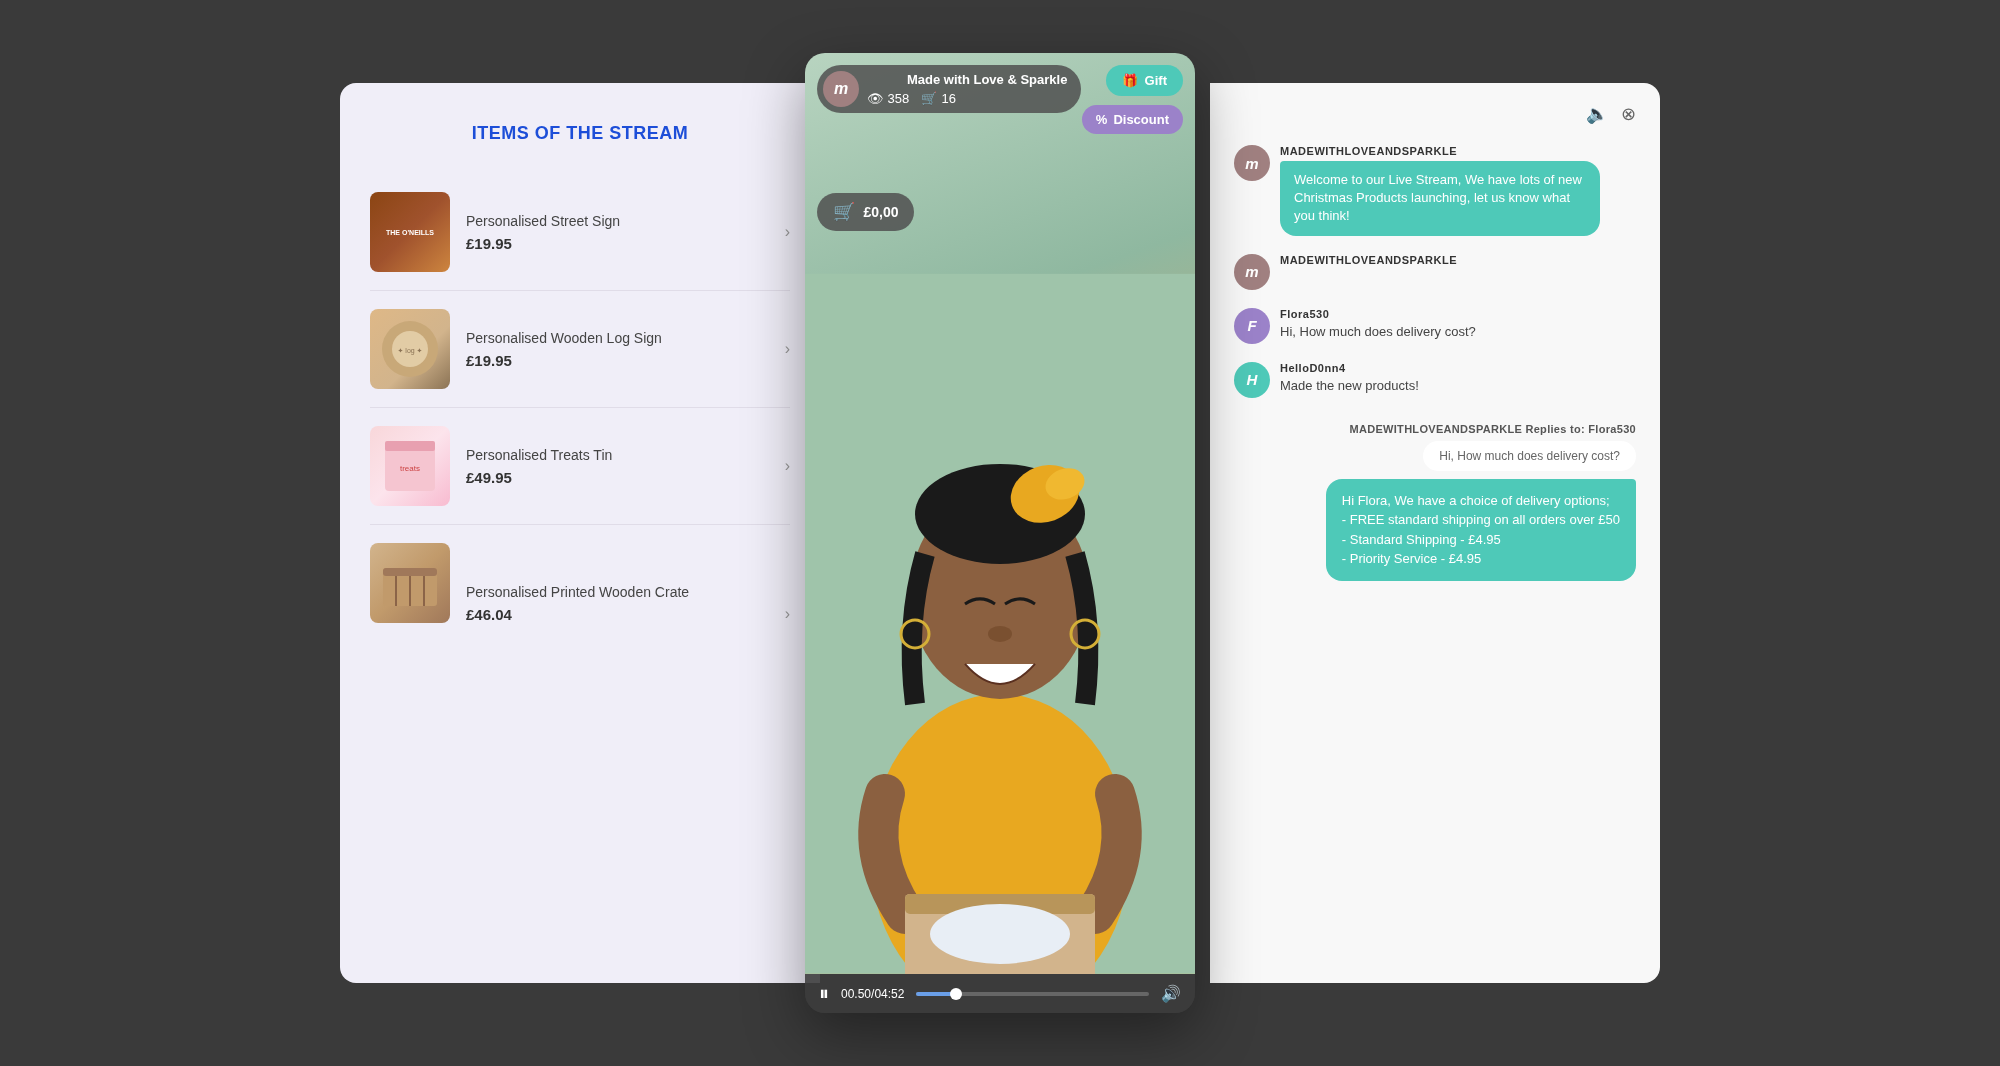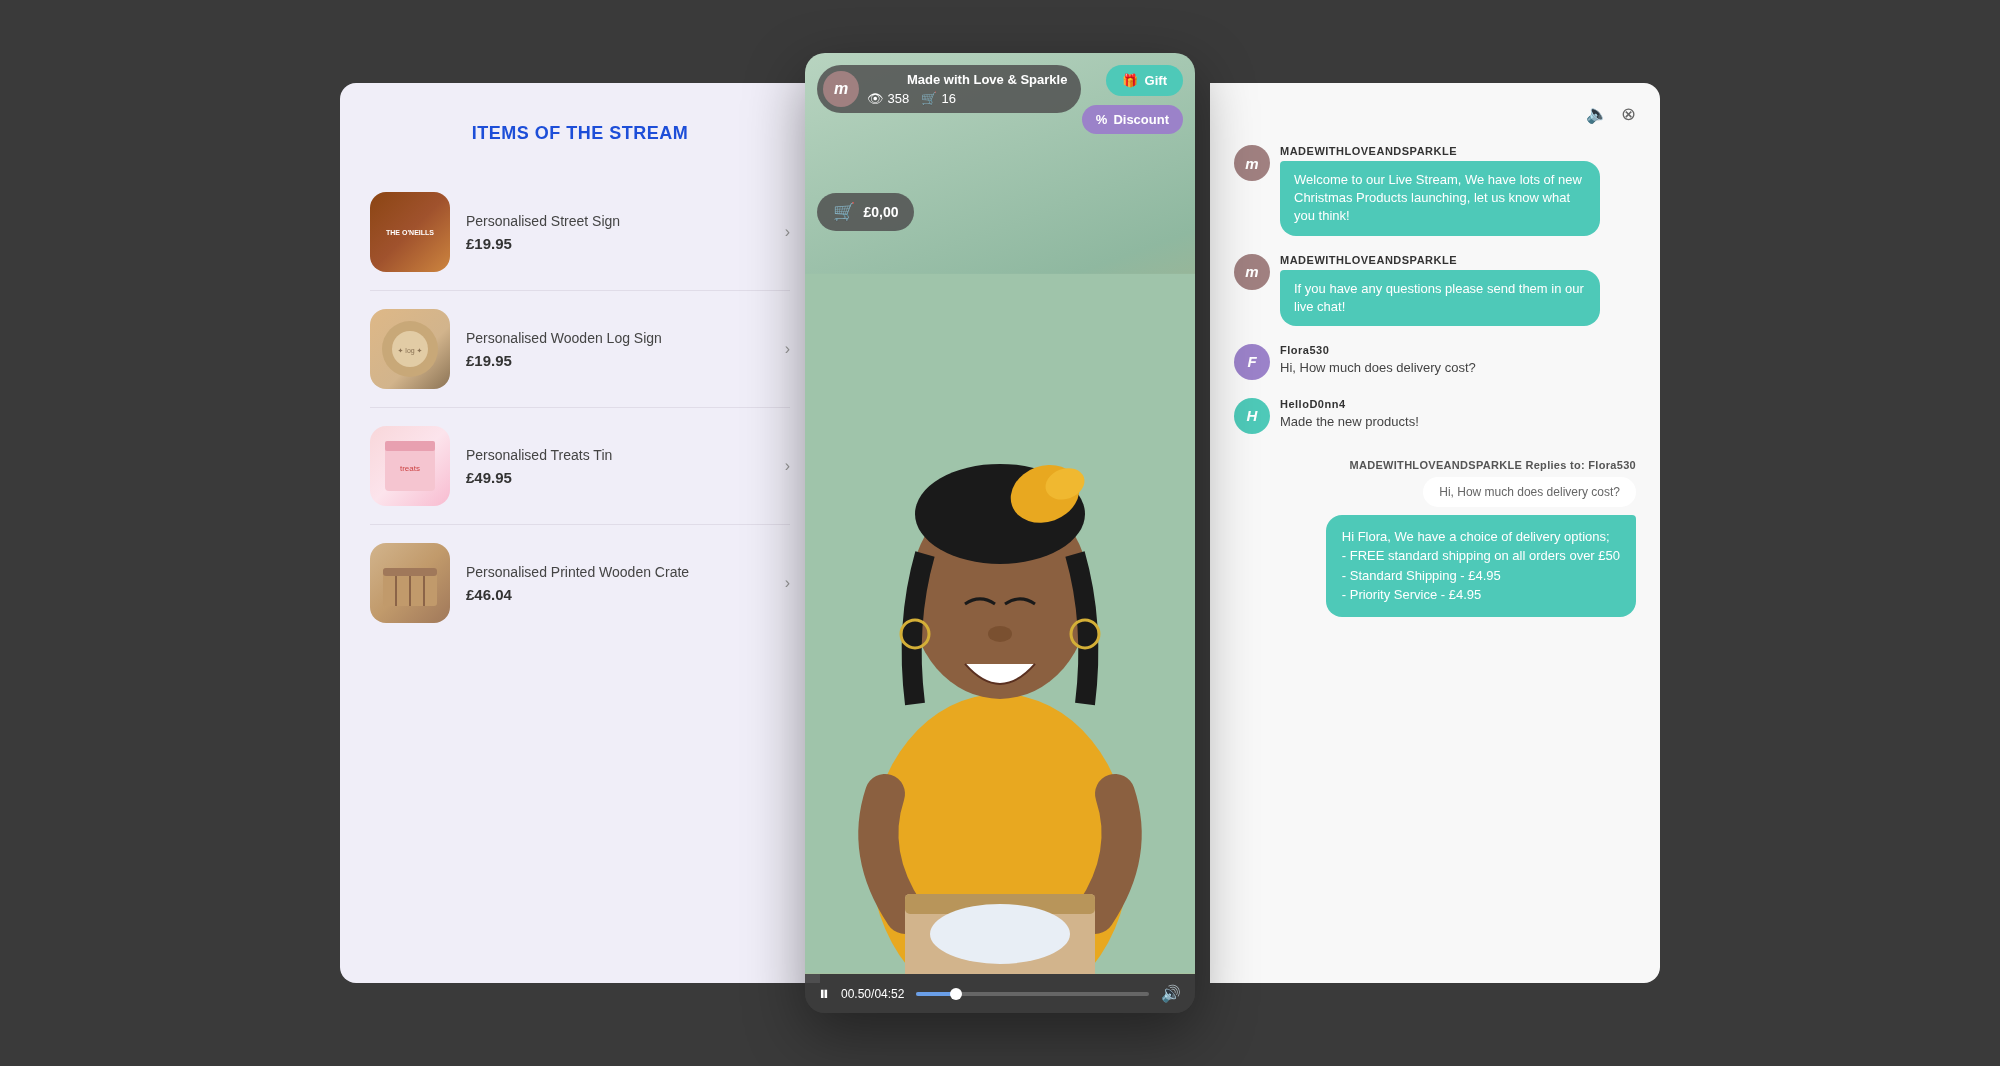--- a/index.html
+++ b/index.html
@@ -41,26 +41,26 @@
       margin-bottom: 30px;
     }
 
     .stream-item {
       display: flex;
       align-items: center;
       padding: 18px 0;
       border-bottom: 1px solid #e0dce8;
       cursor: pointer;
     }
-    .stream-item:last-child { border-bottom: none; }
+    .stream-item:last-child { border-bottom: none; align-items: flex-end; }
 
     .item-thumbnail {
       width: 80px;
       height: 80px;
-      border-radius: 16px;
+      border-radius: 8px;
       background: #ccc;
       flex-shrink: 0;
       overflow: hidden;
       display: flex;
       align-items: center;
       justify-content: center;
     }
 
     .item-info {
       flex: 1;
@@ -615,21 +615,20 @@
         <div class="chat-content">
           <div class="chat-username">MADEWITHLOVEANDSPARKLE</div>
           <div class="chat-bubble-seller">Welcome to our Live Stream, We have lots of new Christmas Products launching, let us know what you think!</div>
         </div>
       </div>
 
       <div class="chat-message">
         <div class="chat-avatar chat-avatar-seller">m</div>
         <div class="chat-content">
           <div class="chat-username">MADEWITHLOVEANDSPARKLE</div>
-          <div class="chat-bubble-seller">If you have any questions please send them in our live chat!</div>
         </div>
       </div>
 
       <div class="chat-message">
         <div class="chat-avatar chat-avatar-flora">F</div>
         <div class="chat-content">
           <div class="chat-username">Flora530</div>
           <div class="chat-plain">Hi, How much does delivery cost?</div>
         </div>
       </div>

